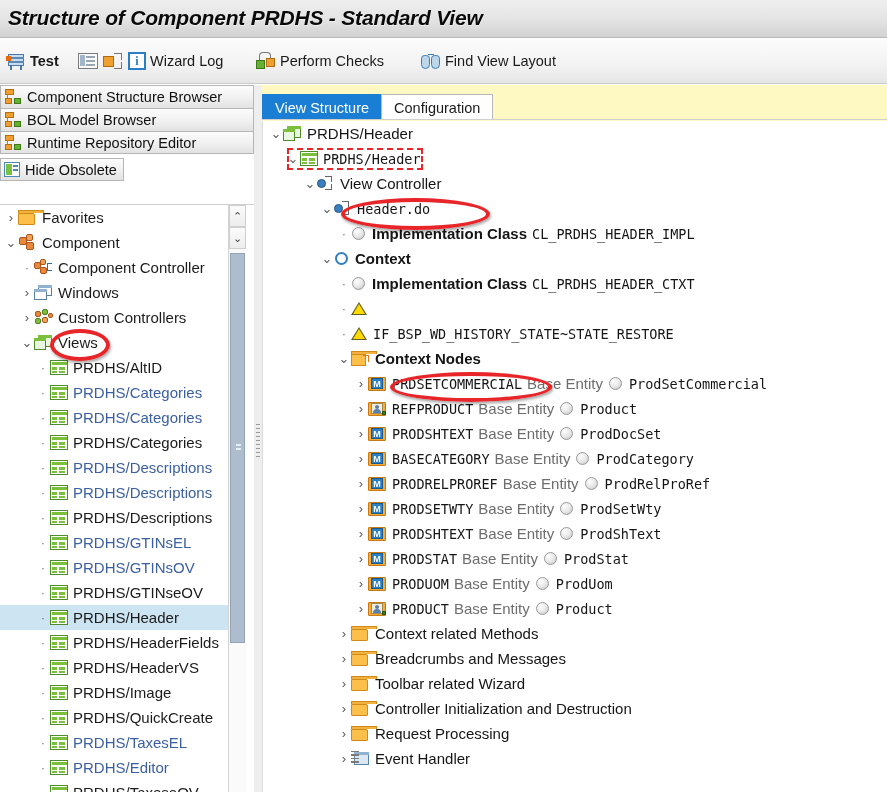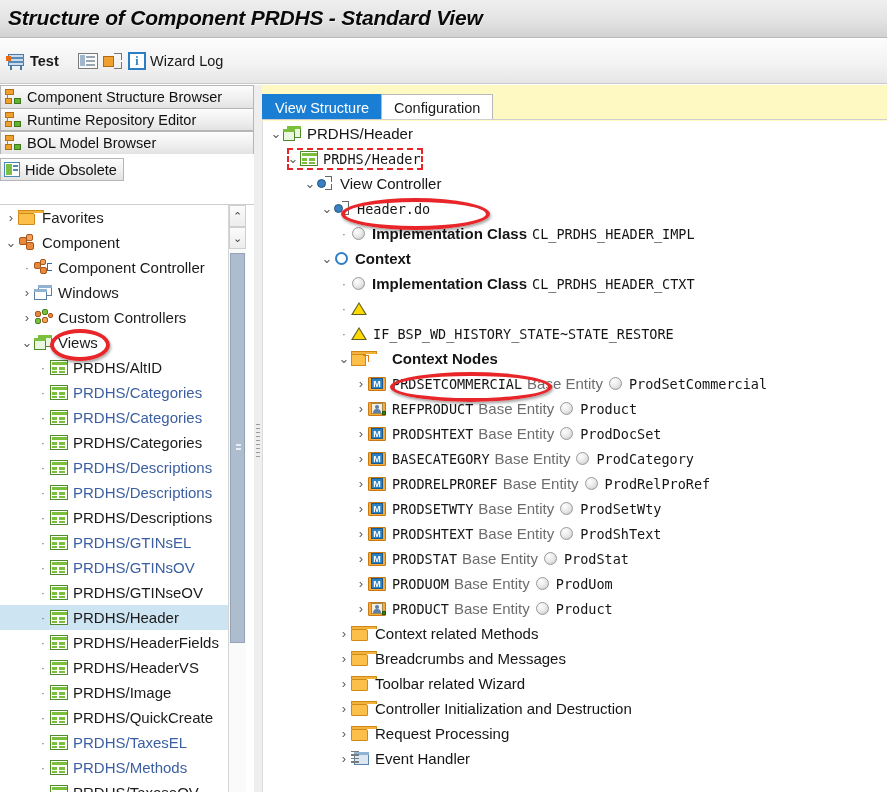--- a/index.html
+++ b/index.html
@@ -381,56 +381,72 @@
             <span class="ar2"></span>
         </span>
         <span class="ico ico-info">
           <span class="fr"></span>
             <span class="i">i</span>
         </span>
       </span>
       <span class="tb-label">Wizard Log</span>
     </div>
 
-
+    <div class="tb-item" style="left:256px;">
+      <span class="ico ico-checks">
+        <span class="lnk"></span>
+          <span class="grn"></span>
+          <span class="org"></span>
+      </span>
+      <span class="tb-label">Perform Checks</span>
+    </div>
+
+    <div class="tb-item" style="left:421px;">
+      <span class="ico ico-find">
+        <span class="lens1"></span>
+          <span class="lens2"></span>
+          <span class="brg"></span>
+      </span>
+      <span class="tb-label">Find View Layout</span>
+    </div>
 
   </div>
 
   <div class="leftpanel">
 
     <div class="acc-btn">
       <span class="ico-tree">
           <span class="t1"></span>
           <span class="v"></span>
           <span class="t2"></span>
           <span class="t3"></span>
         </span>
       <span class="acc-label">Component Structure Browser</span>
     </div>
 
+    <div class="acc-btn">
+      <span class="ico-tree">
+          <span class="t1"></span>
+          <span class="v"></span>
+          <span class="t2"></span>
+          <span class="t3"></span>
+        </span>
+      <span class="acc-label">BOL Model Browser</span>
+    </div>
+
     <div class="acc-btn" style="border-bottom:1px solid #b6b6b6;">
       <span class="ico-tree">
           <span class="t1"></span>
           <span class="v"></span>
           <span class="t2"></span>
           <span class="t3"></span>
         </span>
       <span class="acc-label">Runtime Repository Editor</span>
     </div>
 
-    <div class="acc-btn">
-      <span class="ico-tree">
-          <span class="t1"></span>
-          <span class="v"></span>
-          <span class="t2"></span>
-          <span class="t3"></span>
-        </span>
-      <span class="acc-label">BOL Model Browser</span>
-    </div>
-
     <div class="hide-obs">
       <span class="ico-hide">
         <span class="fr"></span>
           <span class="gr"></span>
           <span class="ln"></span>
           <span class="ln2"></span>
       </span>
       <span class="acc-label">Hide Obsolete</span>
     </div>
 
@@ -712,21 +728,21 @@
             <span style="flex: 0 0 36px;"></span>
             <span class="dotmk">·</span>
             <span class="ico-view">
               <span class="fr"></span>
               <span class="top"></span>
               <span class="g1"></span>
               <span class="g2"></span>
               <span class="g3"></span>
               <span class="g4"></span>
             </span>
-            <span class="lbl blue">PRDHS/Methods</span>
+            <span class="lbl blue">PRDHS/Editor</span>
           </div>
           <div class="trow">
             <span style="flex: 0 0 36px;"></span>
             <span class="dotmk">·</span>
             <span class="ico-view">
               <span class="fr"></span>
               <span class="top"></span>
               <span class="g1"></span>
               <span class="g2"></span>
             </span>
@@ -857,21 +873,21 @@
         </div>
         <div class="mrow">
           <span style="flex: 0 0 74px;"></span>
           <span class="chev">⌄</span>
           <span class="ico-cnfolder">
             <span class="tab"></span>
             <span class="bdy"></span>
             <span class="ar"></span>
           </span>
           <span class="sp"></span>
-          <span class="txt sans" style="font-weight: 600; margin-left: 17px;">Context Nodes</span>
+          <span class="txt sans" style="font-weight: 600;">Context Nodes</span>
         </div>
         <div class="mrow">
           <span style="flex: 0 0 91px;"></span>
           <span class="chev">›</span>
           <span class="ico-node">
             <span class="bdy"></span>
             <span class="inner"></span>
             <span class="m">M</span>
           </span>
           <span class="sp"></span>

